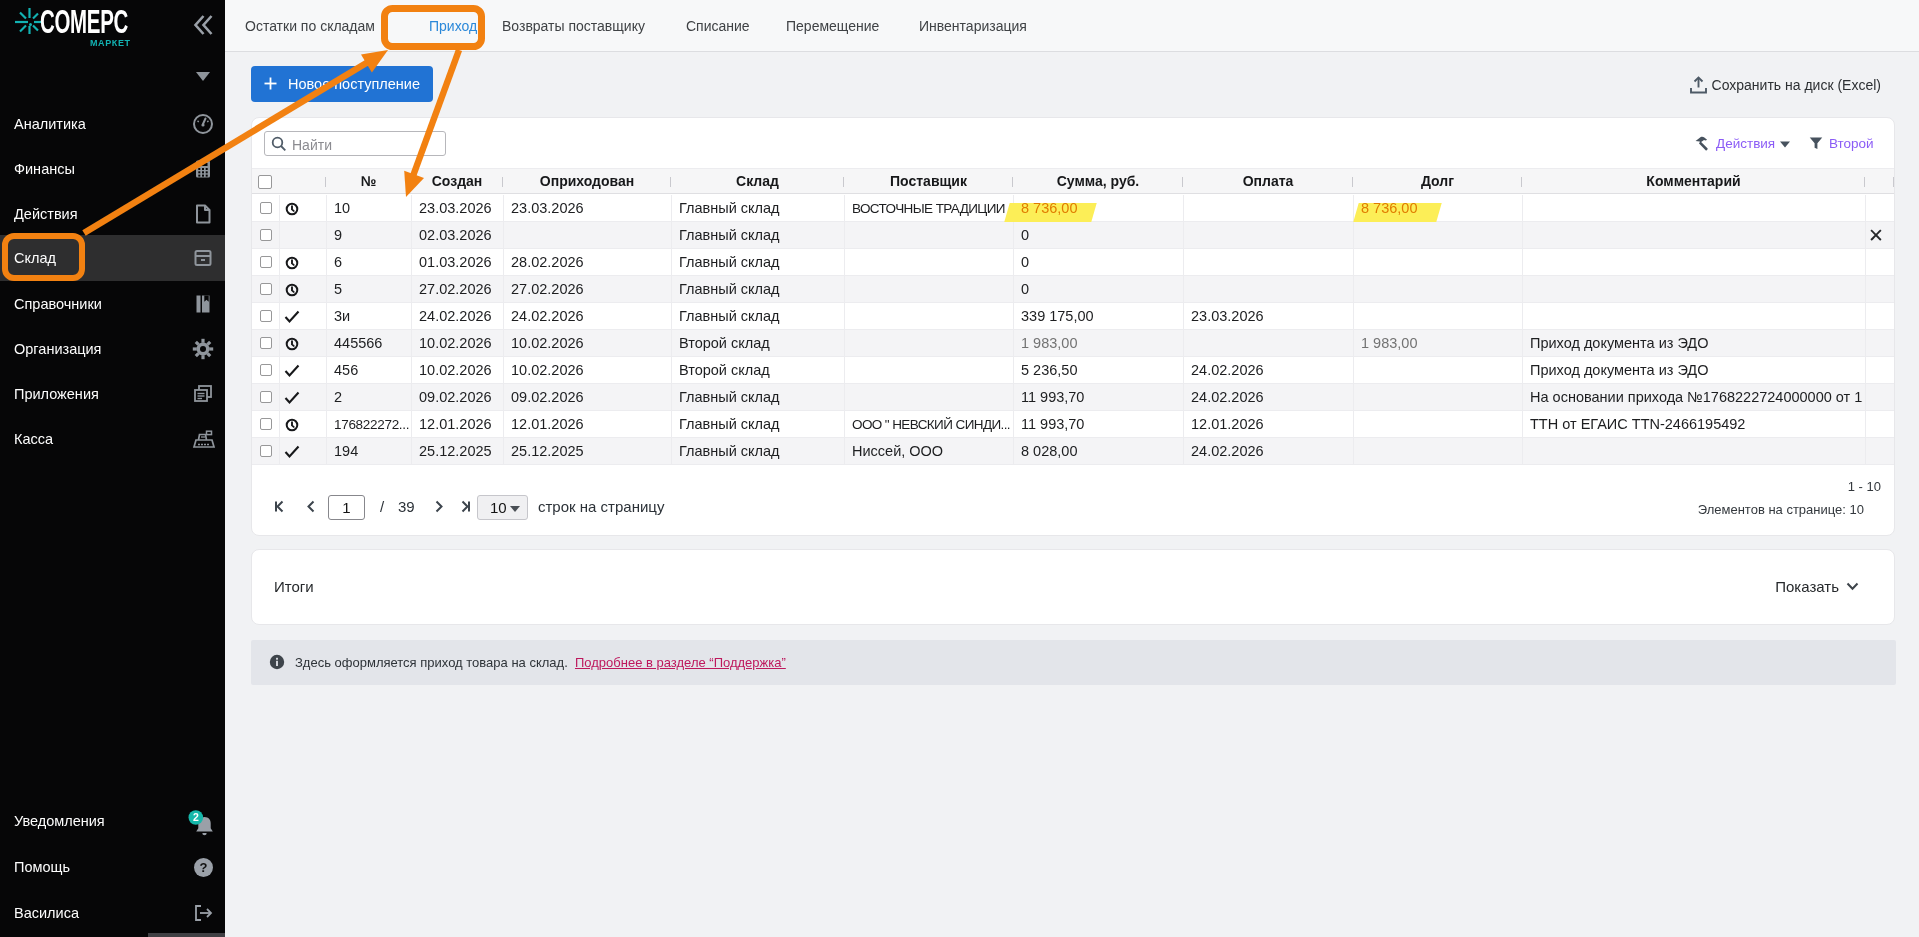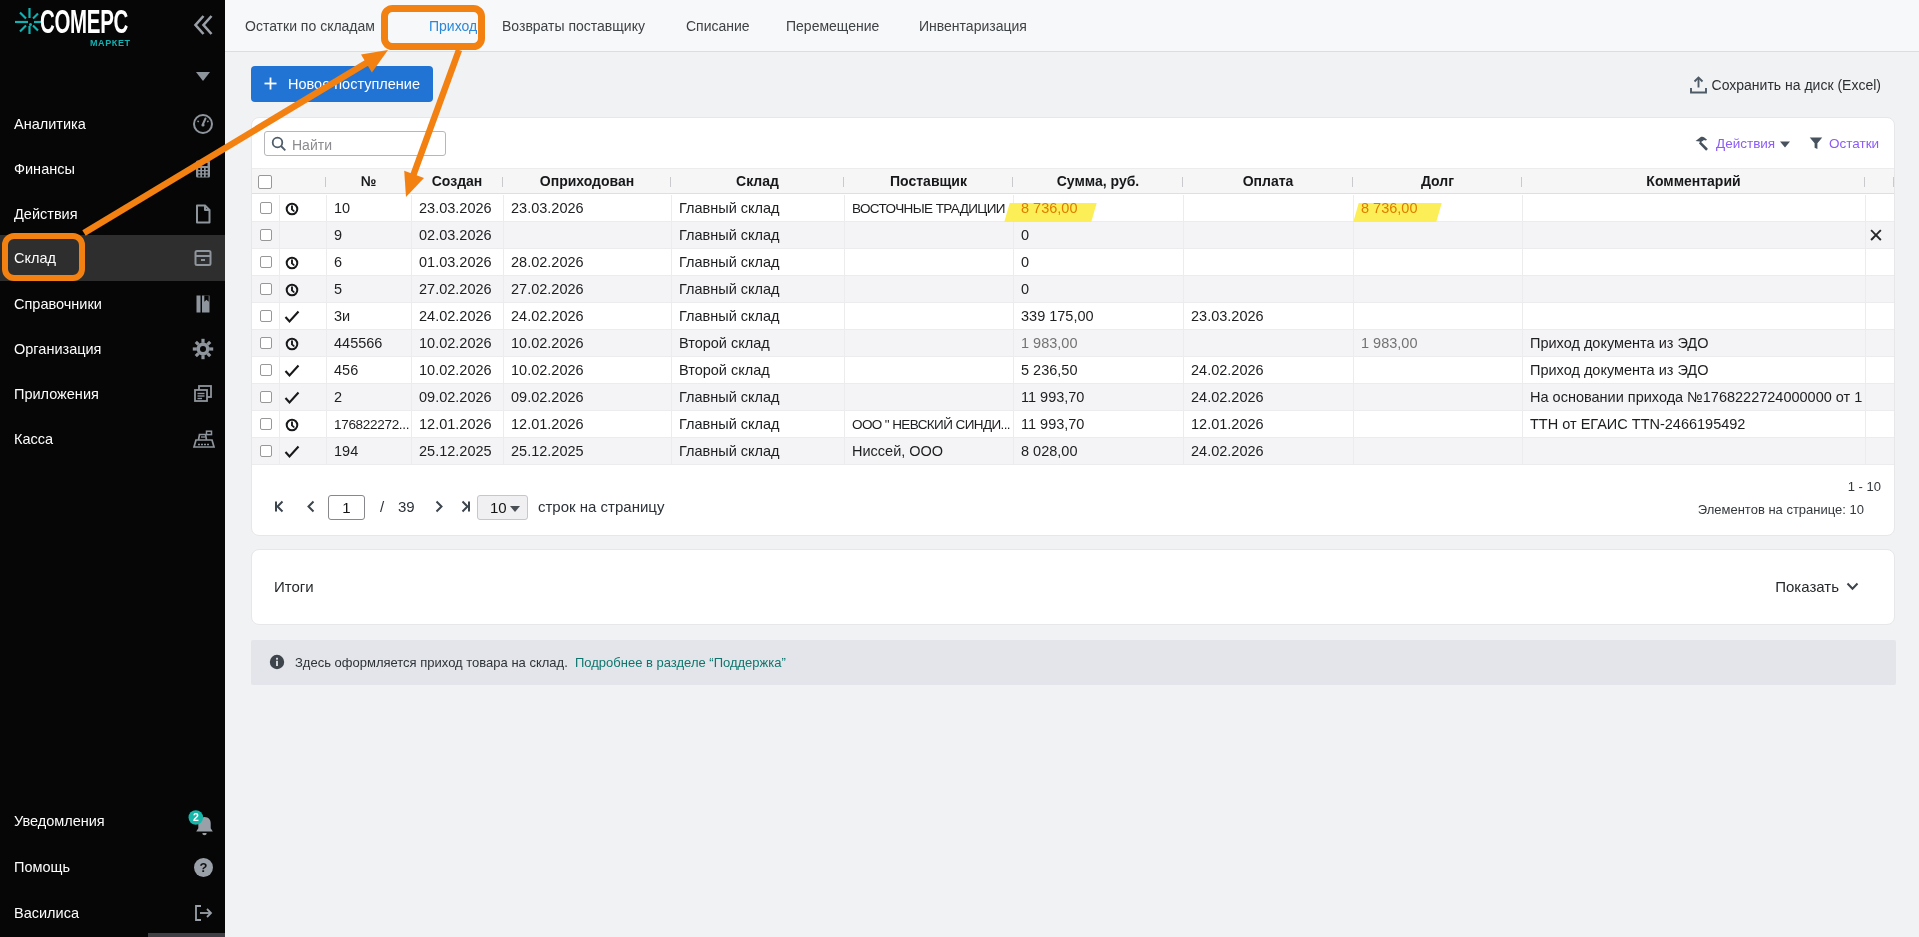--- a/index.html
+++ b/index.html
@@ -55,21 +55,21 @@
 .pgrow { position:absolute; left:0; top:347px; width:1642px; height:70px; font-size:15px; color:#2c3238; }
 .pginput { position:absolute; left:76px; top:30px; width:37px; height:25px; border:1px solid #87878c; border-radius:3px; text-align:center; line-height:24px; font-size:15px; color:#131313; background:#fff; }
 .pgsel { position:absolute; left:225px; top:30px; width:51px; height:25px; border:1px solid #c6c6cb; border-radius:3px; background:#f0f0f2; line-height:24px; font-size:15px; color:#131313; }
 
 
 .f13 { font-size:13px; color:#33383d; }
 .noell { text-overflow:clip !important; }
 .ls6 { letter-spacing:-0.6px !important; }
 .fsm { font-size:13.5px; letter-spacing:-0.3px; }
 
-.link { color:#0f766e; }
+.link { color:#be185d;text-decoration:underline; }
 svg { display:block; }
 .annot { position:absolute; left:0; top:0; z-index:40; pointer-events:none; }
 </style>
 </head>
 <body>
 
 <div class="tabbar">
   <div class="tab" style="left:20px;">Остатки по складам</div>
   <div class="tab active" style="left:204px;">Приход</div>
   <div class="tab" style="left:277px;">Возвраты поставщику</div>
@@ -276,21 +276,21 @@
           <rect x="6.2" y="5.2" width="2.6" height="10.5" rx="0.8" transform="rotate(-45 8 8)"></rect>
         </g>
       </svg>
     <span style="position:absolute;left:1464px;font-size:13.5px;">Действия</span>
     <svg width="10" height="7" viewBox="0 0 10 7" style="position:absolute;left:1528px;top:10px;">
         <polygon points="0,0.5 10,0.5 5,6.5" fill="#47525e"></polygon>
       </svg>
     <svg width="14" height="15" viewBox="0 0 15 15" style="position:absolute;left:1557px;top:5px;">
         <path d="M0.8 1 h13.4 l-5.2 6.2 v6.3 l-3-1.5 v-4.8 z" fill="#47525e"></path>
       </svg>
-    <span style="position:absolute;left:1577px;font-size:13.5px;">Остатки</span>
+    <span style="position:absolute;left:1577px;font-size:13.5px;">Второй</span>
   </div>
   <div class="tbl" id="tbl">
       <div class="hdr">
         <span class="cb" style="top:6px;left:6px;width:14px;height:14px;"></span>
         <span class="hc" style="left:74px;width:85px;">№<i></i></span>
         <span class="hc" style="left:159px;width:92px;">Создан<i></i></span>
         <span class="hc" style="left:251px;width:168px;">Оприходован<i></i></span>
         <span class="hc" style="left:419px;width:173px;">Склад<i></i></span>
         <span class="hc" style="left:592px;width:169px;">Поставщик<i></i></span>
         <span class="hc" style="left:761px;width:170px;">Сумма, руб.<i></i></span>

